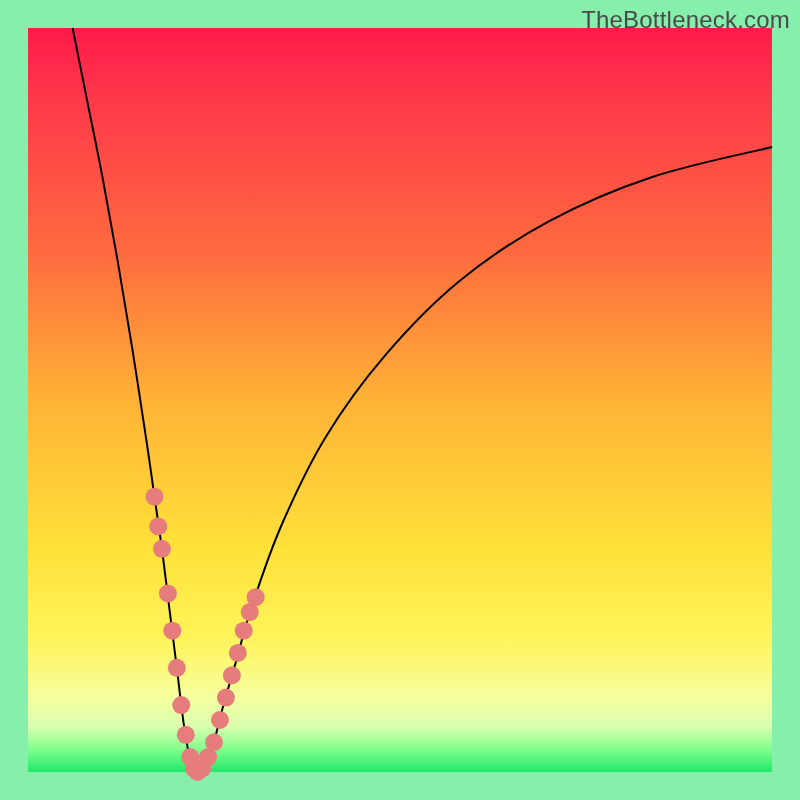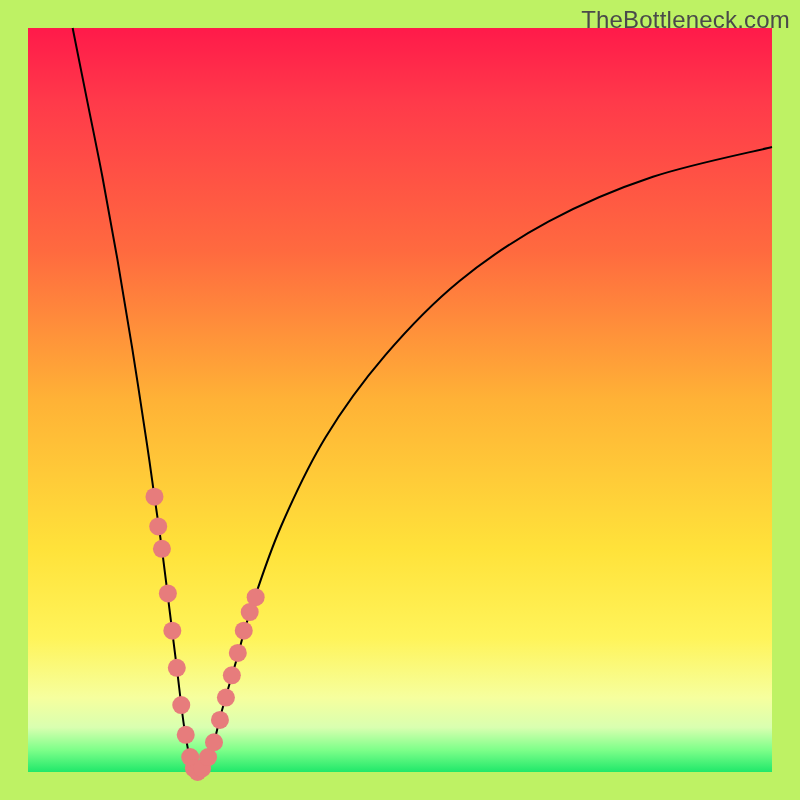--- a/index.html
+++ b/index.html
@@ -10,21 +10,21 @@
     overflow: hidden;
     background: #000;
     font-family: Arial, Helvetica, sans-serif;
   }
   .frame {
     position: absolute;
     top: 0;
     left: 0;
     width: 800px;
     height: 800px;
-    background: #bef264;
+    background: #86efac;
   }
   .plot-area {
     position: absolute;
     top: 28px;
     left: 28px;
     width: 744px;
     height: 744px;
     
     background: linear-gradient(
       to bottom,

